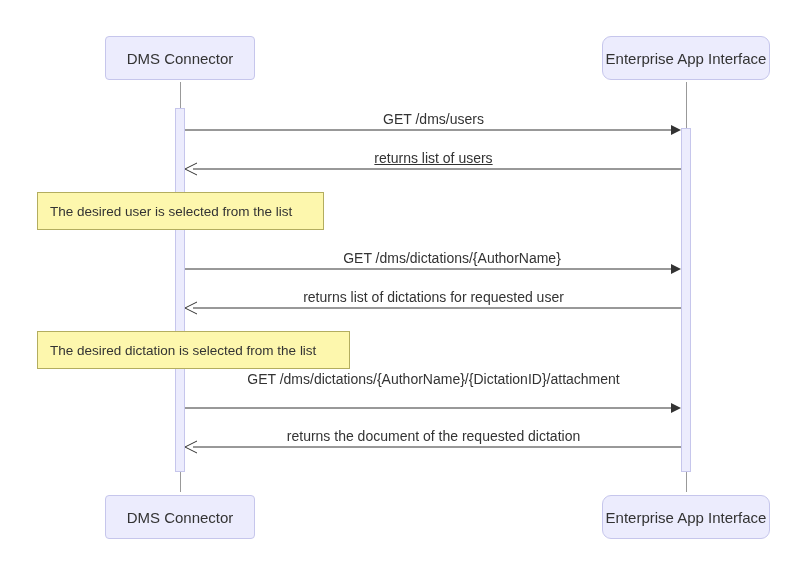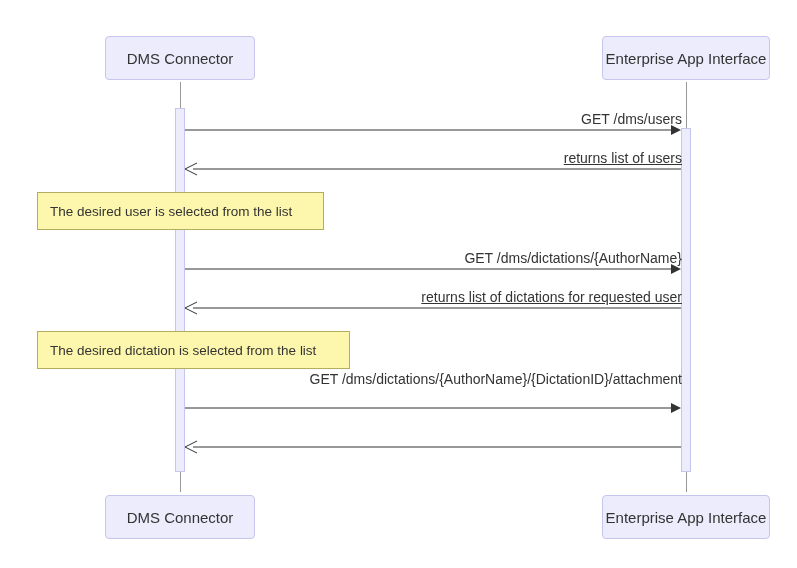--- a/index.html
+++ b/index.html
@@ -20,42 +20,42 @@
     border: 1px solid #c6c6ec;
     border-radius: 4px;
     width: 150px;
     height: 44px;
     display: flex;
     align-items: center;
     justify-content: center;
     font-size: 15px;
     color: #333;
   }
-  .participant-box.right { width: 168px; }
+  .participant-box.right { width: 168px; border-radius: 9px; }
 
   .lifeline {
     position: absolute;
     width: 0;
     border-left: 1px solid #999;
     top: 82px;
     bottom: 76px;
   }
 
   .activation {
     position: absolute;
     width: 10px;
     background: #ececfd;
     border: 1px solid #c6c6ec;
   }
 
   .msg-label {
     position: absolute;
     font-size: 14px;
     color: #333;
-    text-align: right;
+    text-align: center;
     white-space: nowrap;
     font-weight: 500;
   }
 
   .note {
     position: absolute;
     background: #fdf7ad;
     border: 1px solid #b3ad5f;
     padding: 1px 12px;
     font-size: 13.5px;
@@ -107,36 +107,37 @@
   <div class="note" style="left:37px; top:192px; width:287px;">
     <span>The desired user is selected from the list</span>
   </div>
 
   <div class="msg-label" style="left:185px; right:115px; top:250px;margin-left:37px;">GET /dms/dictations/{AuthorName}</div>
   <svg class="arrow-svg" style="left:185px; top:267px; width:496px; height:12px;">
     <line class="arrow-line" x1="0" y1="2" x2="488" y2="2"></line>
     <polygon class="arrowhead-solid" points="496,2 486,-3 486,7"></polygon>
   </svg>
 
-  <div class="msg-label" style="left:185px; right:115px; top:289px;text-decoration:underline;">returns list of dictations for requested user</div>
+  <div class="msg-label" style="left:185px; right:115px; top:289px;">returns list of dictations for requested user</div>
   <svg class="arrow-svg" style="left:185px; top:306px; width:496px; height:12px;">
     <line class="arrow-line" x1="496" y1="2" x2="8" y2="2"></line>
     <polyline class="arrowhead-open" points="12,-4 0,2 12,8"></polyline>
   </svg>
 
   <div class="note" style="left:37px; top:331px; width:313px;text-align:right;">
     <span>The desired dictation is selected from the list</span>
   </div>
 
   <div class="msg-label" style="left:185px; right:115px; top:371px;">GET /dms/dictations/{AuthorName}/{DictationID}/attachment</div>
   <svg class="arrow-svg" style="left:185px; top:406px; width:496px; height:12px;">
     <line class="arrow-line" x1="0" y1="2" x2="488" y2="2"></line>
     <polygon class="arrowhead-solid" points="496,2 486,-3 486,7"></polygon>
   </svg>
 
+  <div class="msg-label" style="left:185px; right:115px; top:428px;">returns the document of the requested dictation</div>
   <svg class="arrow-svg" style="left:185px; top:445px; width:496px; height:12px;">
     <line class="arrow-line" x1="496" y1="2" x2="8" y2="2"></line>
     <polyline class="arrowhead-open" points="12,-4 0,2 12,8"></polyline>
   </svg>
 
   <div class="participant-box" style="left:105px; top:495px;">
     <span>DMS Connector</span>
   </div>
   <div class="participant-box right" style="left:602px; top:495px;">
     <span>Enterprise App Interface</span>

